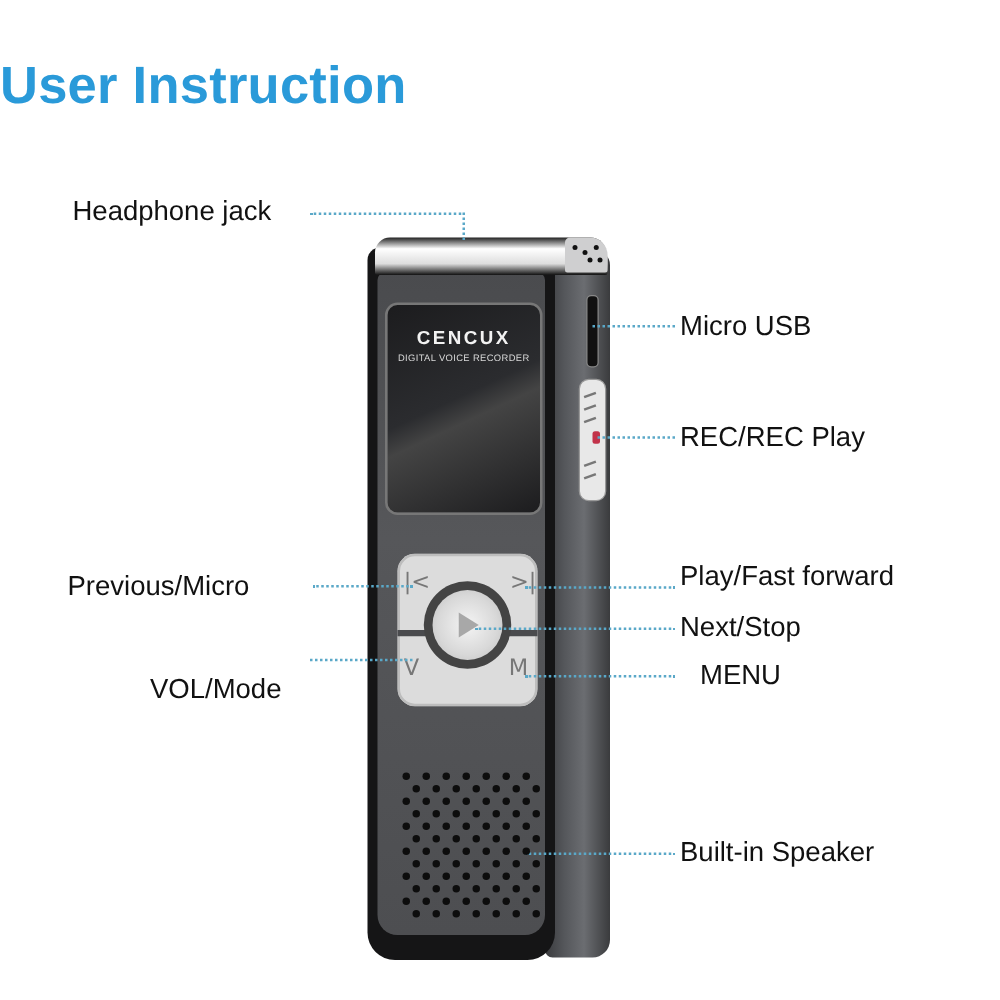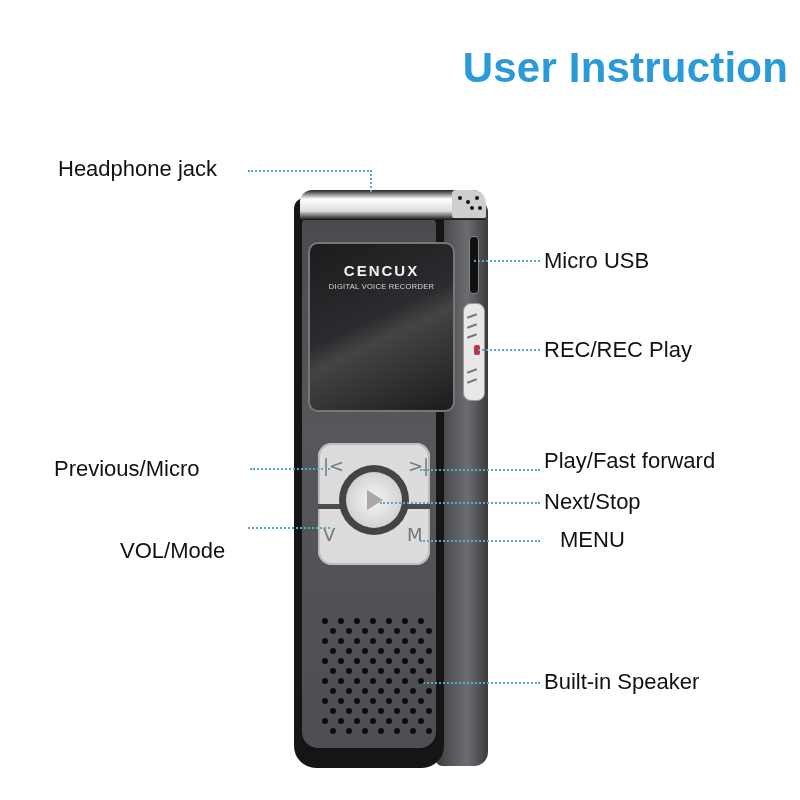--- a/index.html
+++ b/index.html
@@ -1,29 +1,29 @@
 <!DOCTYPE html>
 <html><head>
 <meta charset="utf-8">
 <style>
   html, body { margin:0; padding:0; background:#ffffff; }
   body { width:800px; height:800px; position:relative; overflow:hidden; font-family:"Liberation Sans", sans-serif; }
-  .title { position:absolute; left:0; top:44px; width:788px; text-align:right; font-size:42px; font-weight:bold; color:#2a9ad9; letter-spacing:0.2px; }
+  .title { position:absolute; left:0; top:44px; width:788px; text-align:left; font-size:42px; font-weight:bold; color:#2a9ad9; letter-spacing:0.2px; }
   .label { position:absolute; font-size:22px; color:#111; white-space:nowrap; line-height:26px; }
   .lead { position:absolute; border-top:2px dotted #5aa8c8; height:0; }
   .leadv { position:absolute; border-left:2px dotted #5aa8c8; width:0; }
 
   
   .side { position:absolute; left:436px; top:200px; width:52px; height:566px; background:linear-gradient(90deg,#3a3b3e 0%,#55575b 30%,#6b6d71 60%,#3a3b3d 100%); border-radius:6px 12px 14px 6px; }
   .body { position:absolute; left:294px; top:198px; width:150px; height:570px; background:#151516; border-radius:10px 10px 22px 22px; }
   .face { position:absolute; left:302px; top:218px; width:134px; height:530px; background:linear-gradient(180deg,#4a4b4e 0%,#56575a 40%,#4d4e51 100%); border-radius:6px 6px 16px 16px; }
   .topcap { position:absolute; left:300px; top:190px; width:186px; height:30px; background:linear-gradient(180deg,#222 0%,#fff 30%,#ddd 70%,#111 100%); border-radius:12px 14px 2px 2px; }
   .topcap-right { position:absolute; left:452px; top:190px; width:34px; height:28px; background:#cfcfd0; border-radius:4px 14px 2px 2px; }
   .mic-hole { position:absolute; width:4px; height:4px; background:#111; border-radius:50%; }
-  .screen-panel { position:absolute; left:308px; top:242px; width:147px; height:170px; background:linear-gradient(155deg,#1c1c1e 0%,#2b2c2f 45%,#444 55%,#1c1c1e 100%); border-radius:10px; border:2px solid #777; box-sizing:border-box; }
+  .screen-panel { position:absolute; left:308px; top:242px; width:126px; height:170px; background:linear-gradient(155deg,#1c1c1e 0%,#2b2c2f 45%,#444 55%,#1c1c1e 100%); border-radius:10px; border:2px solid #777; box-sizing:border-box; }
   .brand { position:absolute; left:0; width:100%; top:18px; text-align:center; color:#f2f2f2; font-weight:bold; font-size:15px; letter-spacing:2px; }
   .subbrand { position:absolute; left:0; width:100%; top:38px; text-align:center; color:#d9d9d9; font-size:7.5px; letter-spacing:0.3px; }
   .lcd { position:absolute; left:22px; top:52px; width:82px; height:100px; background:#0b0d24; border:2px solid #c9cacc; border-radius:4px; box-sizing:border-box; color:#8ea8ff; font-family:"DejaVu Sans Mono", monospace; }
   .lcd .row1 { position:absolute; left:4px; top:3px; font-size:11px; color:#a9bcff; }
   .lcd .bat { position:absolute; right:3px; top:5px; width:11px; height:8px; border:1px solid #a9bcff; }
   .lcd .time { position:absolute; left:18px; top:22px; font-size:17px; font-weight:bold; color:#9fb4ff; letter-spacing:-1px; }
   .lcd .sec { position:absolute; right:2px; top:28px; font-size:10px; color:#9fb4ff; }
   .lcd .play { position:absolute; left:3px; top:26px; width:0; height:0; border-top:7px solid transparent; border-bottom:7px solid transparent; border-left:12px solid #5b8cff; }
   .lcd .bar { position:absolute; left:4px; top:48px; width:70px; height:3px; background:#6f8cff; border-radius:2px; }
   .lcd .ic { position:absolute; top:60px; width:16px; height:18px; border:1px solid #8ea8ff; font-size:6px; line-height:8px; text-align:center; color:#a9bcff; }

